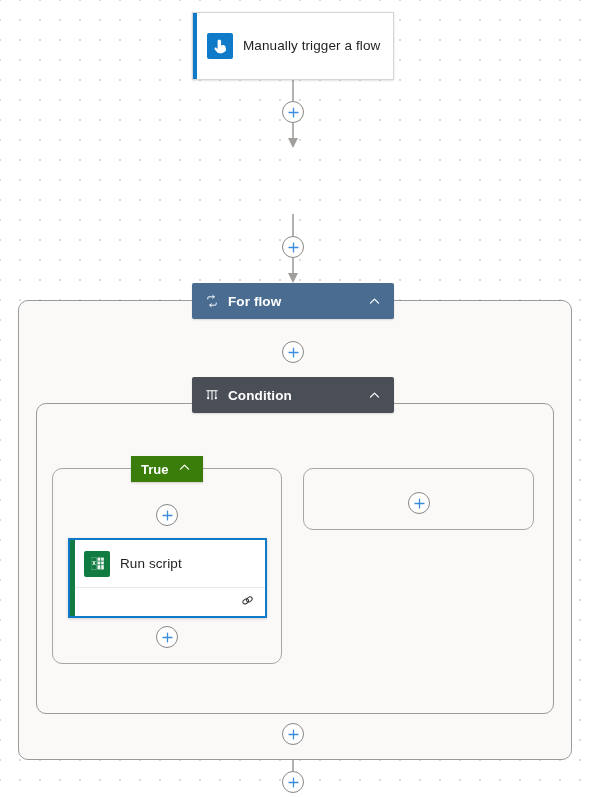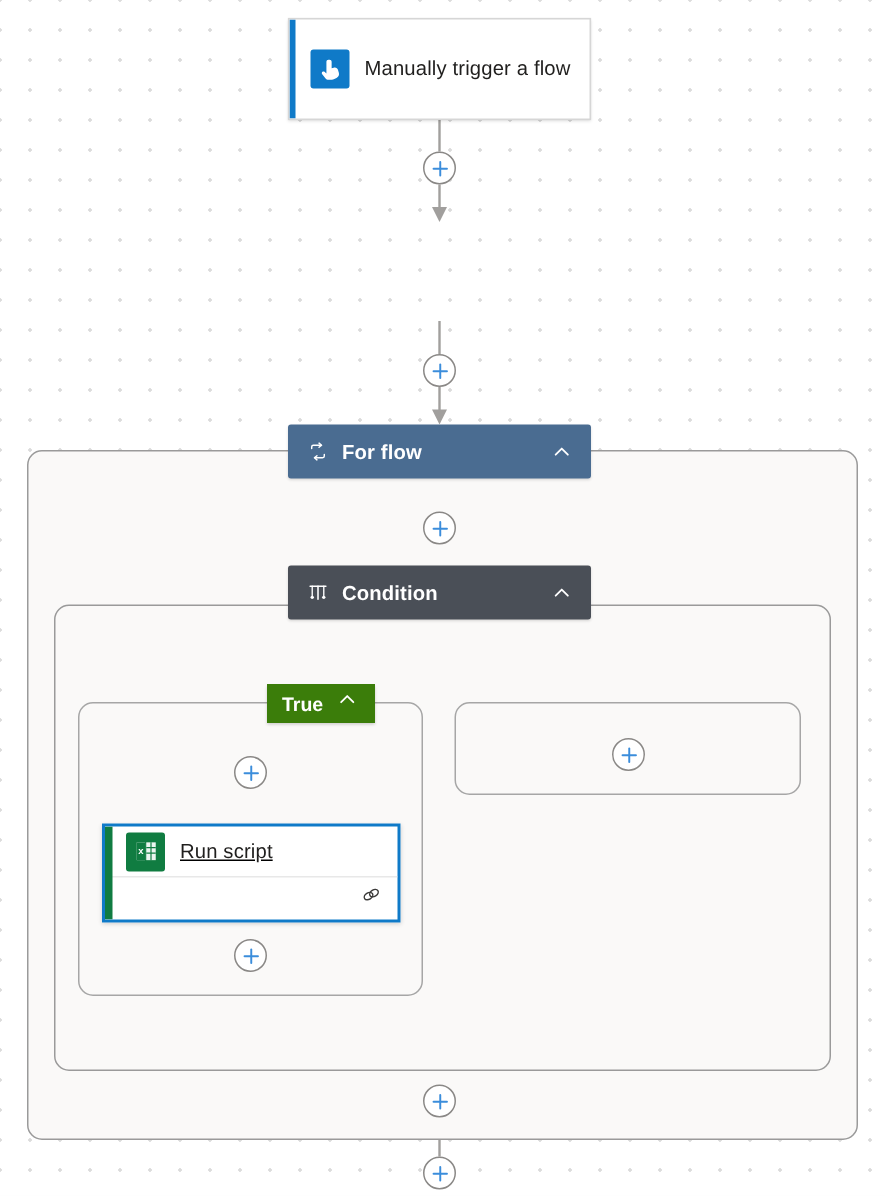--- a/index.html
+++ b/index.html
@@ -122,21 +122,20 @@
   
   .branch-pill {
     position: absolute;
     box-sizing: border-box;
     height: 26px;
     display: flex;
     align-items: center;
     padding: 0 8px 0 10px;
     color: #ffffff;
     box-shadow: 0 1px 2px rgba(0,0,0,0.18);
-    margin-left: 47px;
   }
   .branch-pill .bp-label {
     font-size: 13px;
     font-weight: bold;
     margin-right: 10px;
   }
   .branch-pill.true  { background: #3b7d0a; }
   .branch-pill.false { background: #a4262c; }
 
   
@@ -266,21 +265,21 @@
   <div class="branch-pill true" style="left:131px; top:456px; width:72px;">
     <span class="bp-label">True</span>
     <span>
       <svg width="13" height="13" viewBox="0 0 16 16" aria-hidden="true">
         <polyline points="3,10 8,5 13,10" fill="none" stroke="#ffffff" stroke-width="1.5" stroke-linecap="round" stroke-linejoin="round"></polyline>
       </svg>
     </span>
   </div>
 
 
-  <div class="card selected" style="left:68px; top:549px; width:199px; height:66px;text-decoration:underline;">
+  <div class="card selected" style="left:68px; top:538px; width:199px; height:80px;">
     <span class="accent" style="background:#107c41; left:0; width:5px;"></span>
     <div class="card-head">
       <span class="app-icon excel">
         <svg width="19" height="19" viewBox="0 0 24 24" aria-hidden="true">
           <rect x="4" y="4.5" width="7" height="15" fill="#ffffff"></rect>
           <rect x="12" y="4.5" width="8" height="15" fill="#ffffff" opacity="0.92"></rect>
           <line x1="12" y1="9" x2="20" y2="9" stroke="#107c41" stroke-width="1"></line>
           <line x1="12" y1="13.5" x2="20" y2="13.5" stroke="#107c41" stroke-width="1"></line>
           <line x1="16" y1="4.5" x2="16" y2="19.5" stroke="#107c41" stroke-width="1"></line>
           <rect x="4" y="4.5" width="7" height="15" fill="#107c41"></rect>

